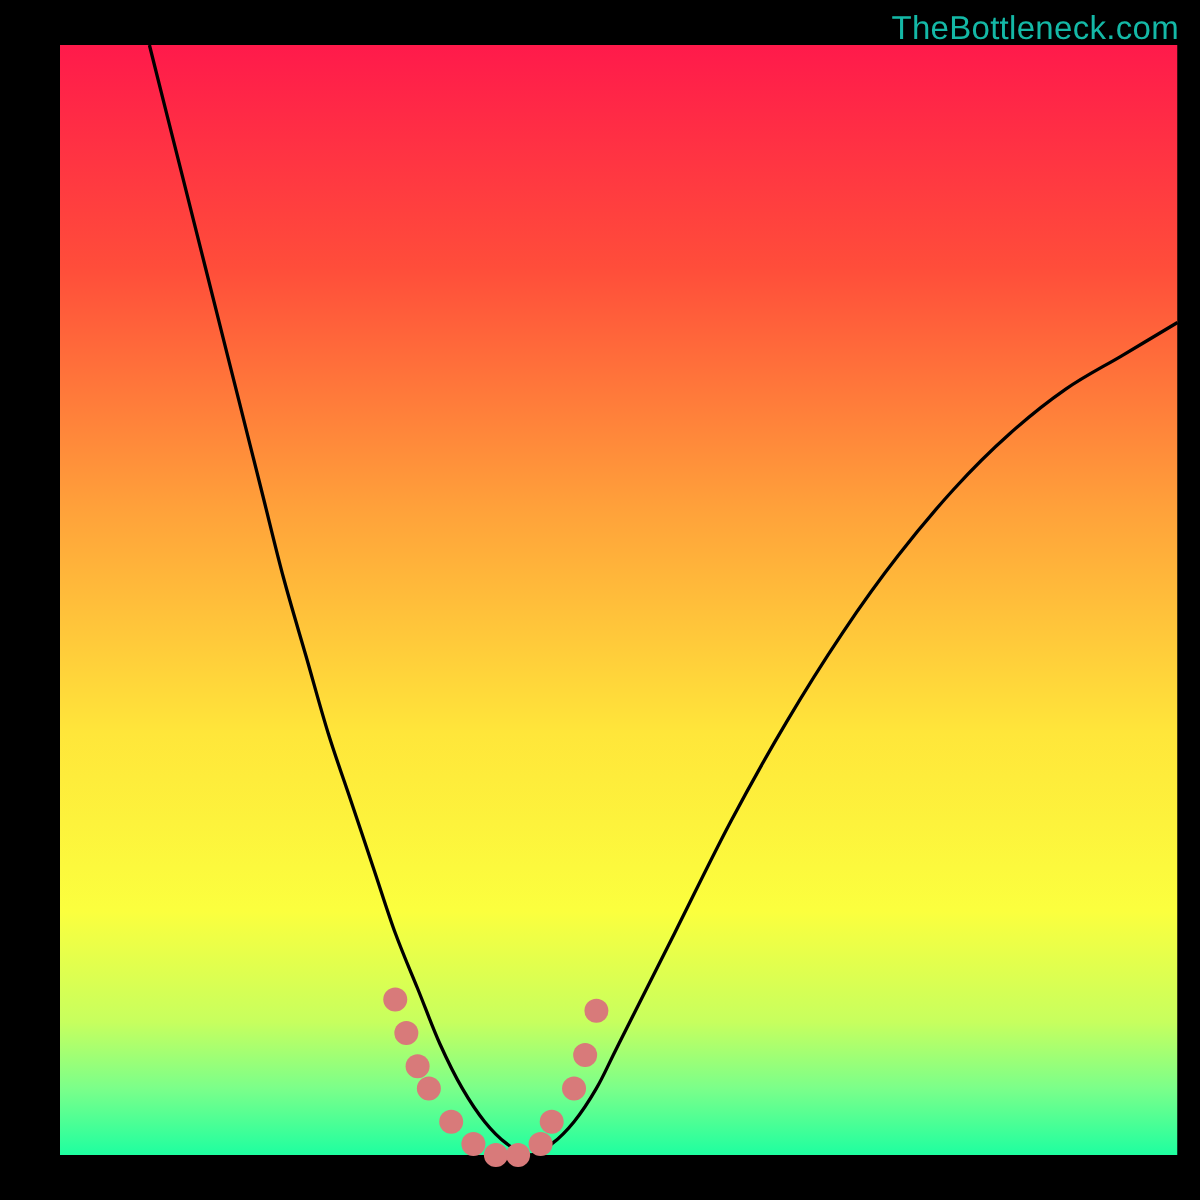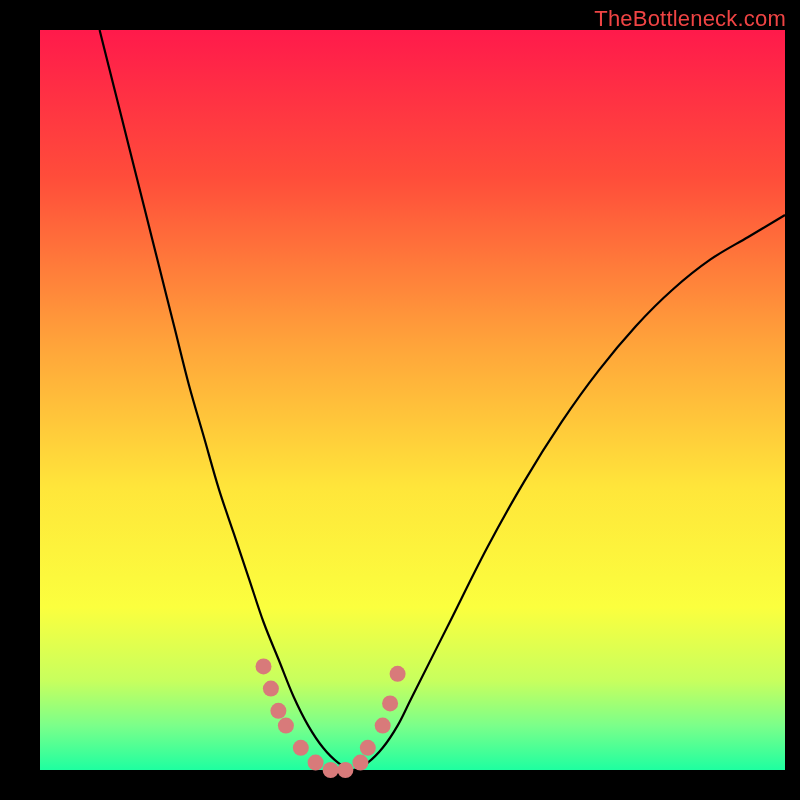--- a/index.html
+++ b/index.html
@@ -32,21 +32,21 @@
     position: absolute;
     left: 0; top: 0;
     width: 745px;
     height: 740px;
     overflow: visible;
   }
   .watermark {
     position: absolute;
     top: 6px;
     right: 14px;
-    color: #ef4444;
+    color: #14b8a6;
     font-size: 22px;
     font-weight: 500;
     letter-spacing: 0.2px;
   }
 </style>
 </head>
 <body>
 
 <div class="frame">
 

